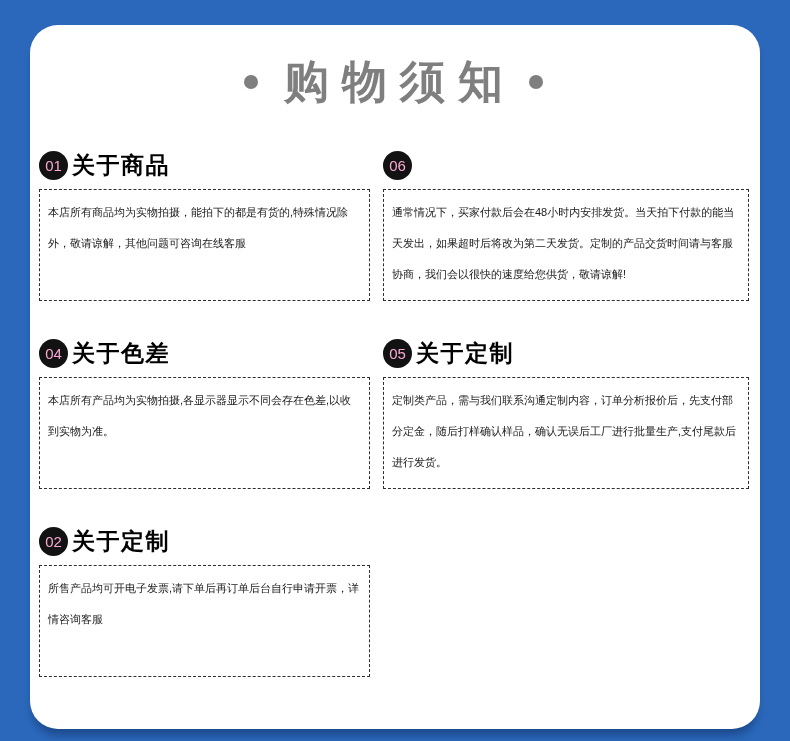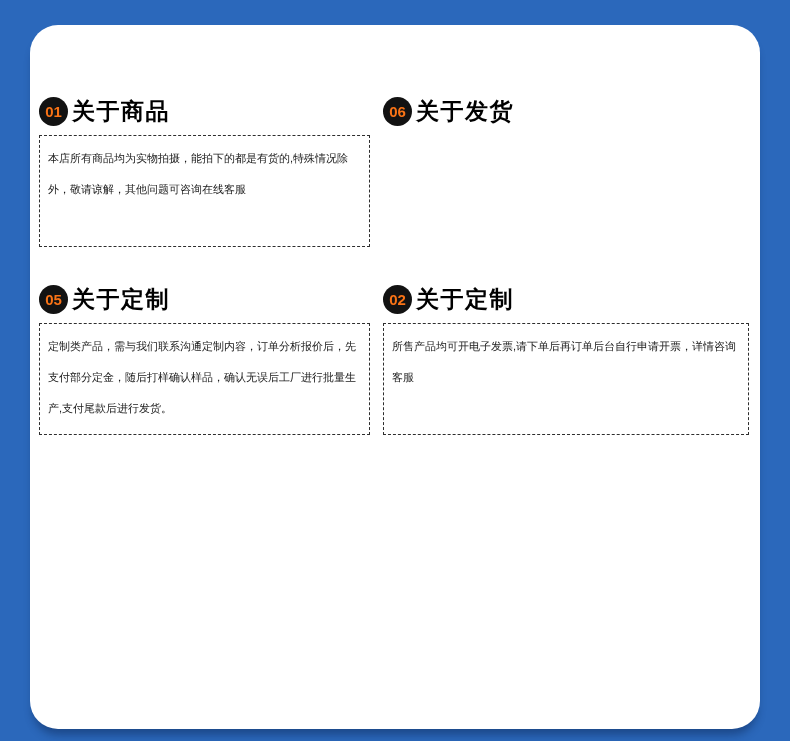--- a/index.html
+++ b/index.html
@@ -49,22 +49,22 @@
     row-gap: 38px;
     margin-top: 42px;
   }
   .section { display: flex; flex-direction: column; }
   .sec-head {
     display: flex; align-items: center; gap: 4px;
     margin-bottom: 9px;
   }
   .badge {
     width: 29px; height: 29px; border-radius: 50%;
-    background: var(--badge-black); color: #f97316;
-    font-size: 15px; font-weight: bold;
+    background: var(--badge-black); color: #f9a8d4;
+    font-size: 15px; font-weight: normal;
     display: flex; align-items: center; justify-content: center;
     flex: 0 0 auto;
   }
   .sec-title {
     font-size: 23px; font-weight: bold; color: #000000;
     letter-spacing: 1.5px; line-height: 29px;
   }
   .box {
     border: 1.5px dashed var(--dash);
     padding: 7px 8px;
@@ -74,39 +74,51 @@
     flex: 1 1 auto;
     min-height: 112px;
   }
 </style>
 </head>
 <body>
 
 <div class="stage">
   <div class="card">
 
+    <div class="title-row">
+      <span class="dot"></span>
+      <span class="title">购物须知</span>
+      <span class="dot"></span>
+    </div>
 
     <div class="grid">
 
       <div class="section">
         <div class="sec-head">
           <span class="badge">01</span>
           <span class="sec-title">关于商品</span>
         </div>
         <div class="box">本店所有商品均为实物拍摄，能拍下的都是有货的,特殊情况除外，敬请谅解，其他问题可咨询在线客服</div>
       </div>
 
       <div class="section">
         <div class="sec-head">
           <span class="badge">06</span>
-          <span class="sec-title">关于发货</span>
         </div>
+        <div class="box">通常情况下，买家付款后会在48小时内安排发货。当天拍下付款的能当天发出，如果超时后将改为第二天发货。定制的产品交货时间请与客服协商，我们会以很快的速度给您供货，敬请谅解!</div>
       </div>
 
 
+      <div class="section">
+        <div class="sec-head">
+          <span class="badge">04</span>
+          <span class="sec-title">关于色差</span>
+        </div>
+        <div class="box">本店所有产品均为实物拍摄,各显示器显示不同会存在色差,以收到实物为准。</div>
+      </div>
 
       <div class="section">
         <div class="sec-head">
           <span class="badge">05</span>
           <span class="sec-title">关于定制</span>
         </div>
         <div class="box">定制类产品，需与我们联系沟通定制内容，订单分析报价后，先支付部分定金，随后打样确认样品，确认无误后工厂进行批量生产,支付尾款后进行发货。</div>
       </div>
 
       <div class="section">

